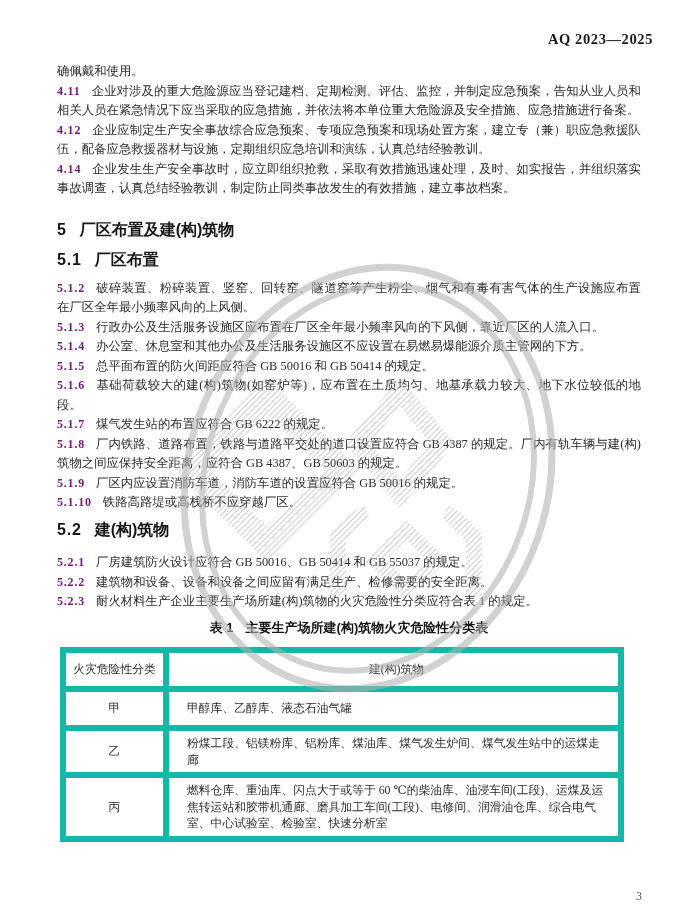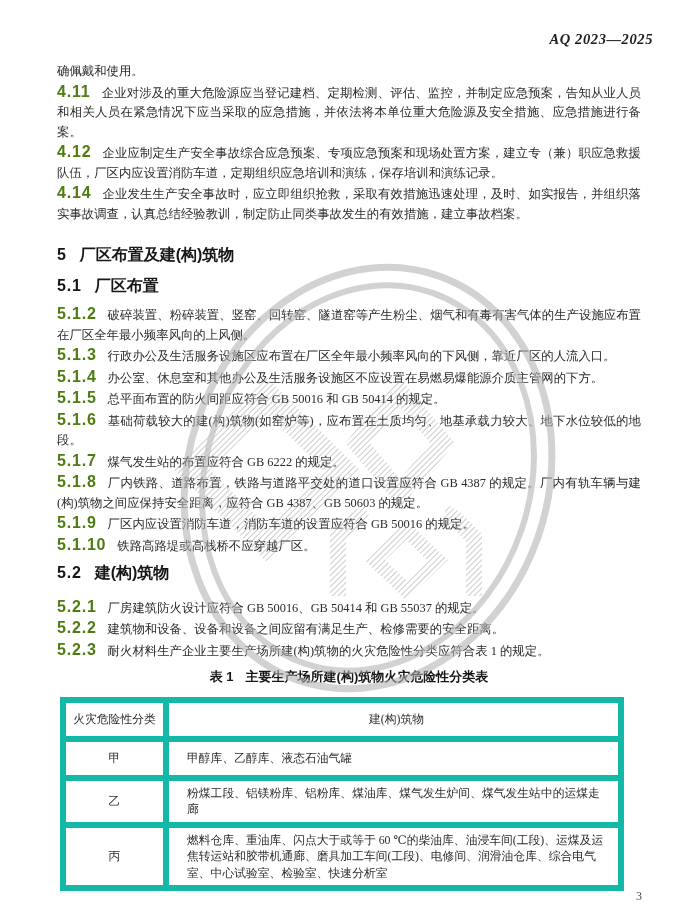--- a/index.html
+++ b/index.html
@@ -5,31 +5,31 @@
   html,body { margin:0; padding:0; background:#e8e8e8; }
   .page {
     position:relative; width:695px; height:920px; margin:0 auto;
     background:#ffffff; overflow:hidden;
     font-family:"Liberation Serif","DejaVu Serif",serif;
     color:#2b2b2b;
   }
   .running-header {
     position:absolute; top:31px; right:42px;
     font-family:"Liberation Serif","DejaVu Serif",serif;
-    font-weight:bold; font-size:14.5px; letter-spacing:.6px; color:#1c1c1c;font-style:italic;
+    font-weight:bold; font-size:14.5px; letter-spacing:.6px; color:#1c1c1c;
   }
   .content {
     position:absolute; left:57px; top:62px; width:584px;
     font-size:12.4px; line-height:19.5px; text-align:justify;
     z-index:1;
   }
   .content p { margin:0; }
   .clause .cnum {
-    font-family:Liberation Sans, sans-serif;
-    font-weight:bold; font-size:16px; color:#4d7c0f;
+    font-family:Liberation Serif, serif;
+    font-weight:bold; font-size:12px; color:#701a75;
     margin-right:11px; letter-spacing:.8px; white-space:nowrap;
   }
   .hsec {
     font-family:"Liberation Sans","DejaVu Sans",sans-serif;
     font-weight:bold; font-size:16px; color:#161616; text-align:left;
   }
   .hsec .cnum { margin-right:13px; letter-spacing:.8px; }
   .h-main { margin-top:21px !important; }
   .h-51   { margin-top:11px !important; margin-bottom:9px !important; }
   .h-52   { margin-top:7px  !important; margin-bottom:14px !important; }
@@ -66,21 +66,21 @@
   <div class="running-header">AQ 2023—2025</div>
 
   <div class="content">
 
     <p class="cont">确佩戴和使用。</p>
 
     <p class="clause">
       <span class="cnum">4.11</span><span>企业对涉及的重大危险源应当登记建档、定期检测、评估、监控，并制定应急预案，告知从业人员和相关人员在紧急情况下应当采取的应急措施，并依法将本单位重大危险源及安全措施、应急措施进行备案。</span>
     </p>
     <p class="clause">
-      <span class="cnum">4.12</span><span>企业应制定生产安全事故综合应急预案、专项应急预案和现场处置方案，建立专（兼）职应急救援队伍，厂区内应设置消防车道，定期组织应急培训和演练，保存培训和演练记录。</span>
+      <span class="cnum">4.12</span><span>企业应制定生产安全事故综合应急预案、专项应急预案和现场处置方案，建立专（兼）职应急救援队伍，配备应急救援器材与设施，定期组织应急培训和演练，认真总结经验教训。</span>
     </p>
     <p class="clause">
       <span class="cnum">4.14</span><span>企业发生生产安全事故时，应立即组织抢救，采取有效措施迅速处理，及时、如实报告，并组织落实事故调查，认真总结经验教训，制定防止同类事故发生的有效措施，建立事故档案。</span>
     </p>
 
     <p class="hsec h-main">
       <span class="cnum">5</span><span>厂区布置及建(构)筑物</span>
     </p>
 
     <p class="hsec h-51">

